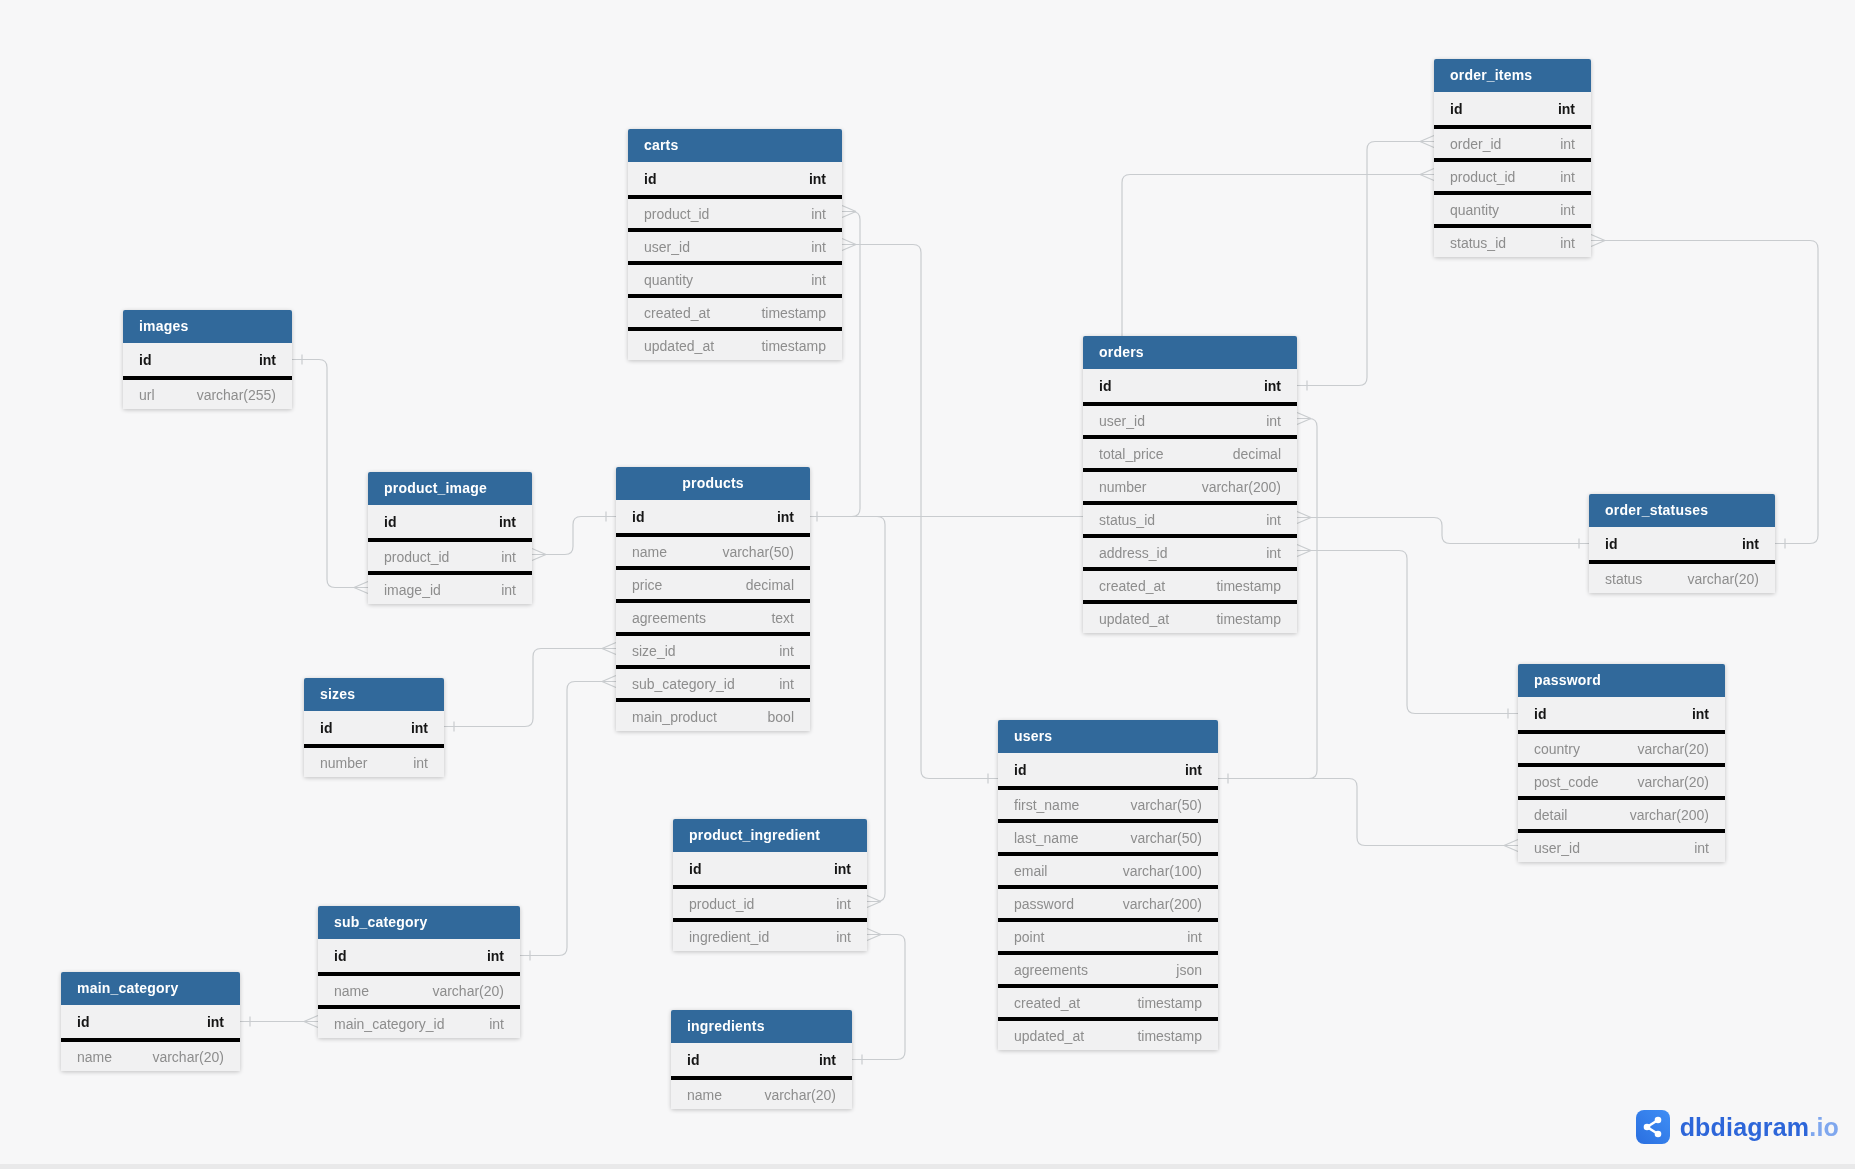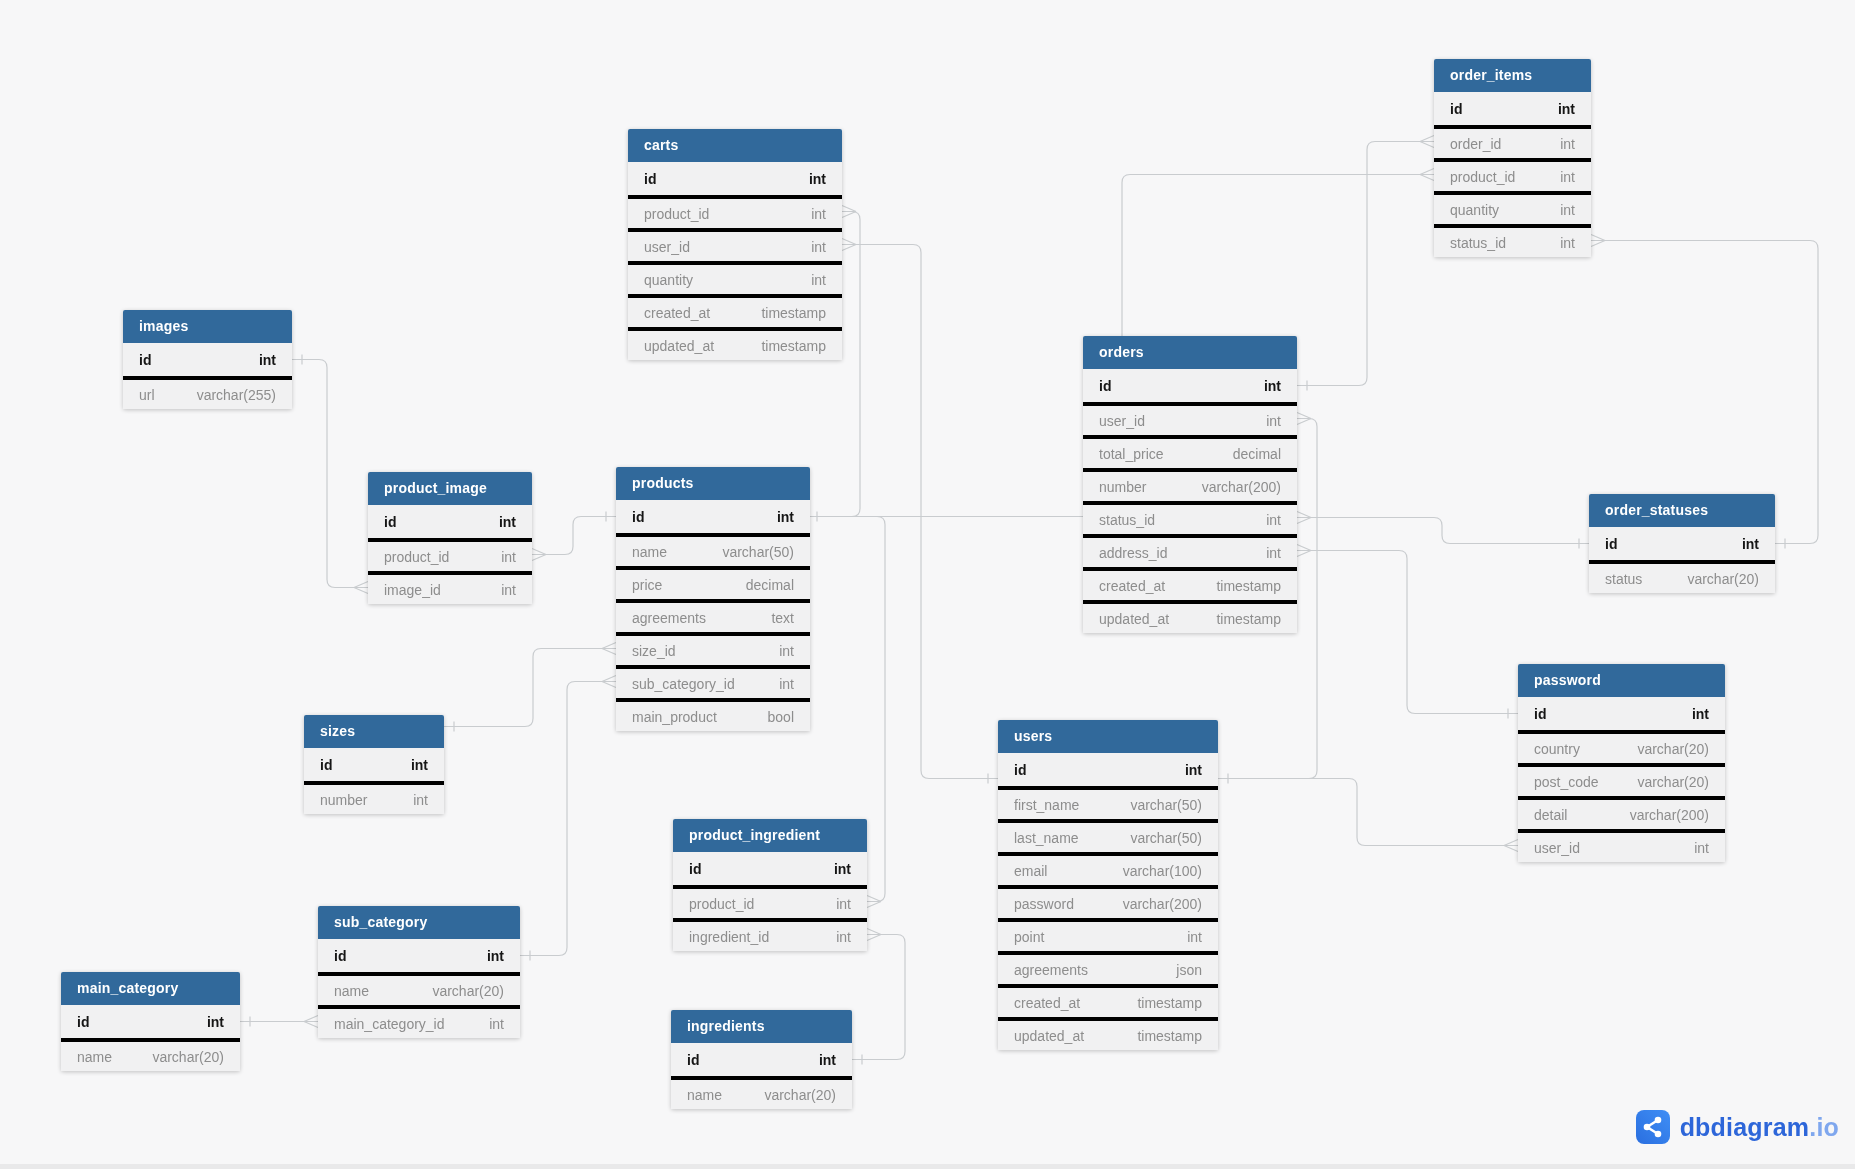--- a/index.html
+++ b/index.html
@@ -210,21 +210,21 @@
       </div>
       <div class="trow">
         <span class="fname">product_id</span>
         <span class="ftype">int</span>
       </div>
       <div class="trow">
         <span class="fname">image_id</span>
         <span class="ftype">int</span>
       </div>
     </div>
-    <div class="table" style="left: 616px; top: 467px; width: 194px;">
+    <div class="table" style="left: 616px; top: 467px; width: 194px; text-align: center;">
       <div class="table-header"><span>products</span></div>
       <div class="trow pk">
         <span class="fname">id</span>
         <span class="ftype">int</span>
       </div>
       <div class="trow">
         <span class="fname">name</span>
         <span class="ftype">varchar(50)</span>
       </div>
       <div class="trow">
@@ -241,21 +241,21 @@
       </div>
       <div class="trow">
         <span class="fname">sub_category_id</span>
         <span class="ftype">int</span>
       </div>
       <div class="trow">
         <span class="fname">main_product</span>
         <span class="ftype">bool</span>
       </div>
     </div>
-    <div class="table" style="left: 304px; top: 715px; width: 140px;">
+    <div class="table" style="left: 304px; top: 678px; width: 140px;">
       <div class="table-header"><span>sizes</span></div>
       <div class="trow pk">
         <span class="fname">id</span>
         <span class="ftype">int</span>
       </div>
       <div class="trow">
         <span class="fname">number</span>
         <span class="ftype">int</span>
       </div>
     </div>

